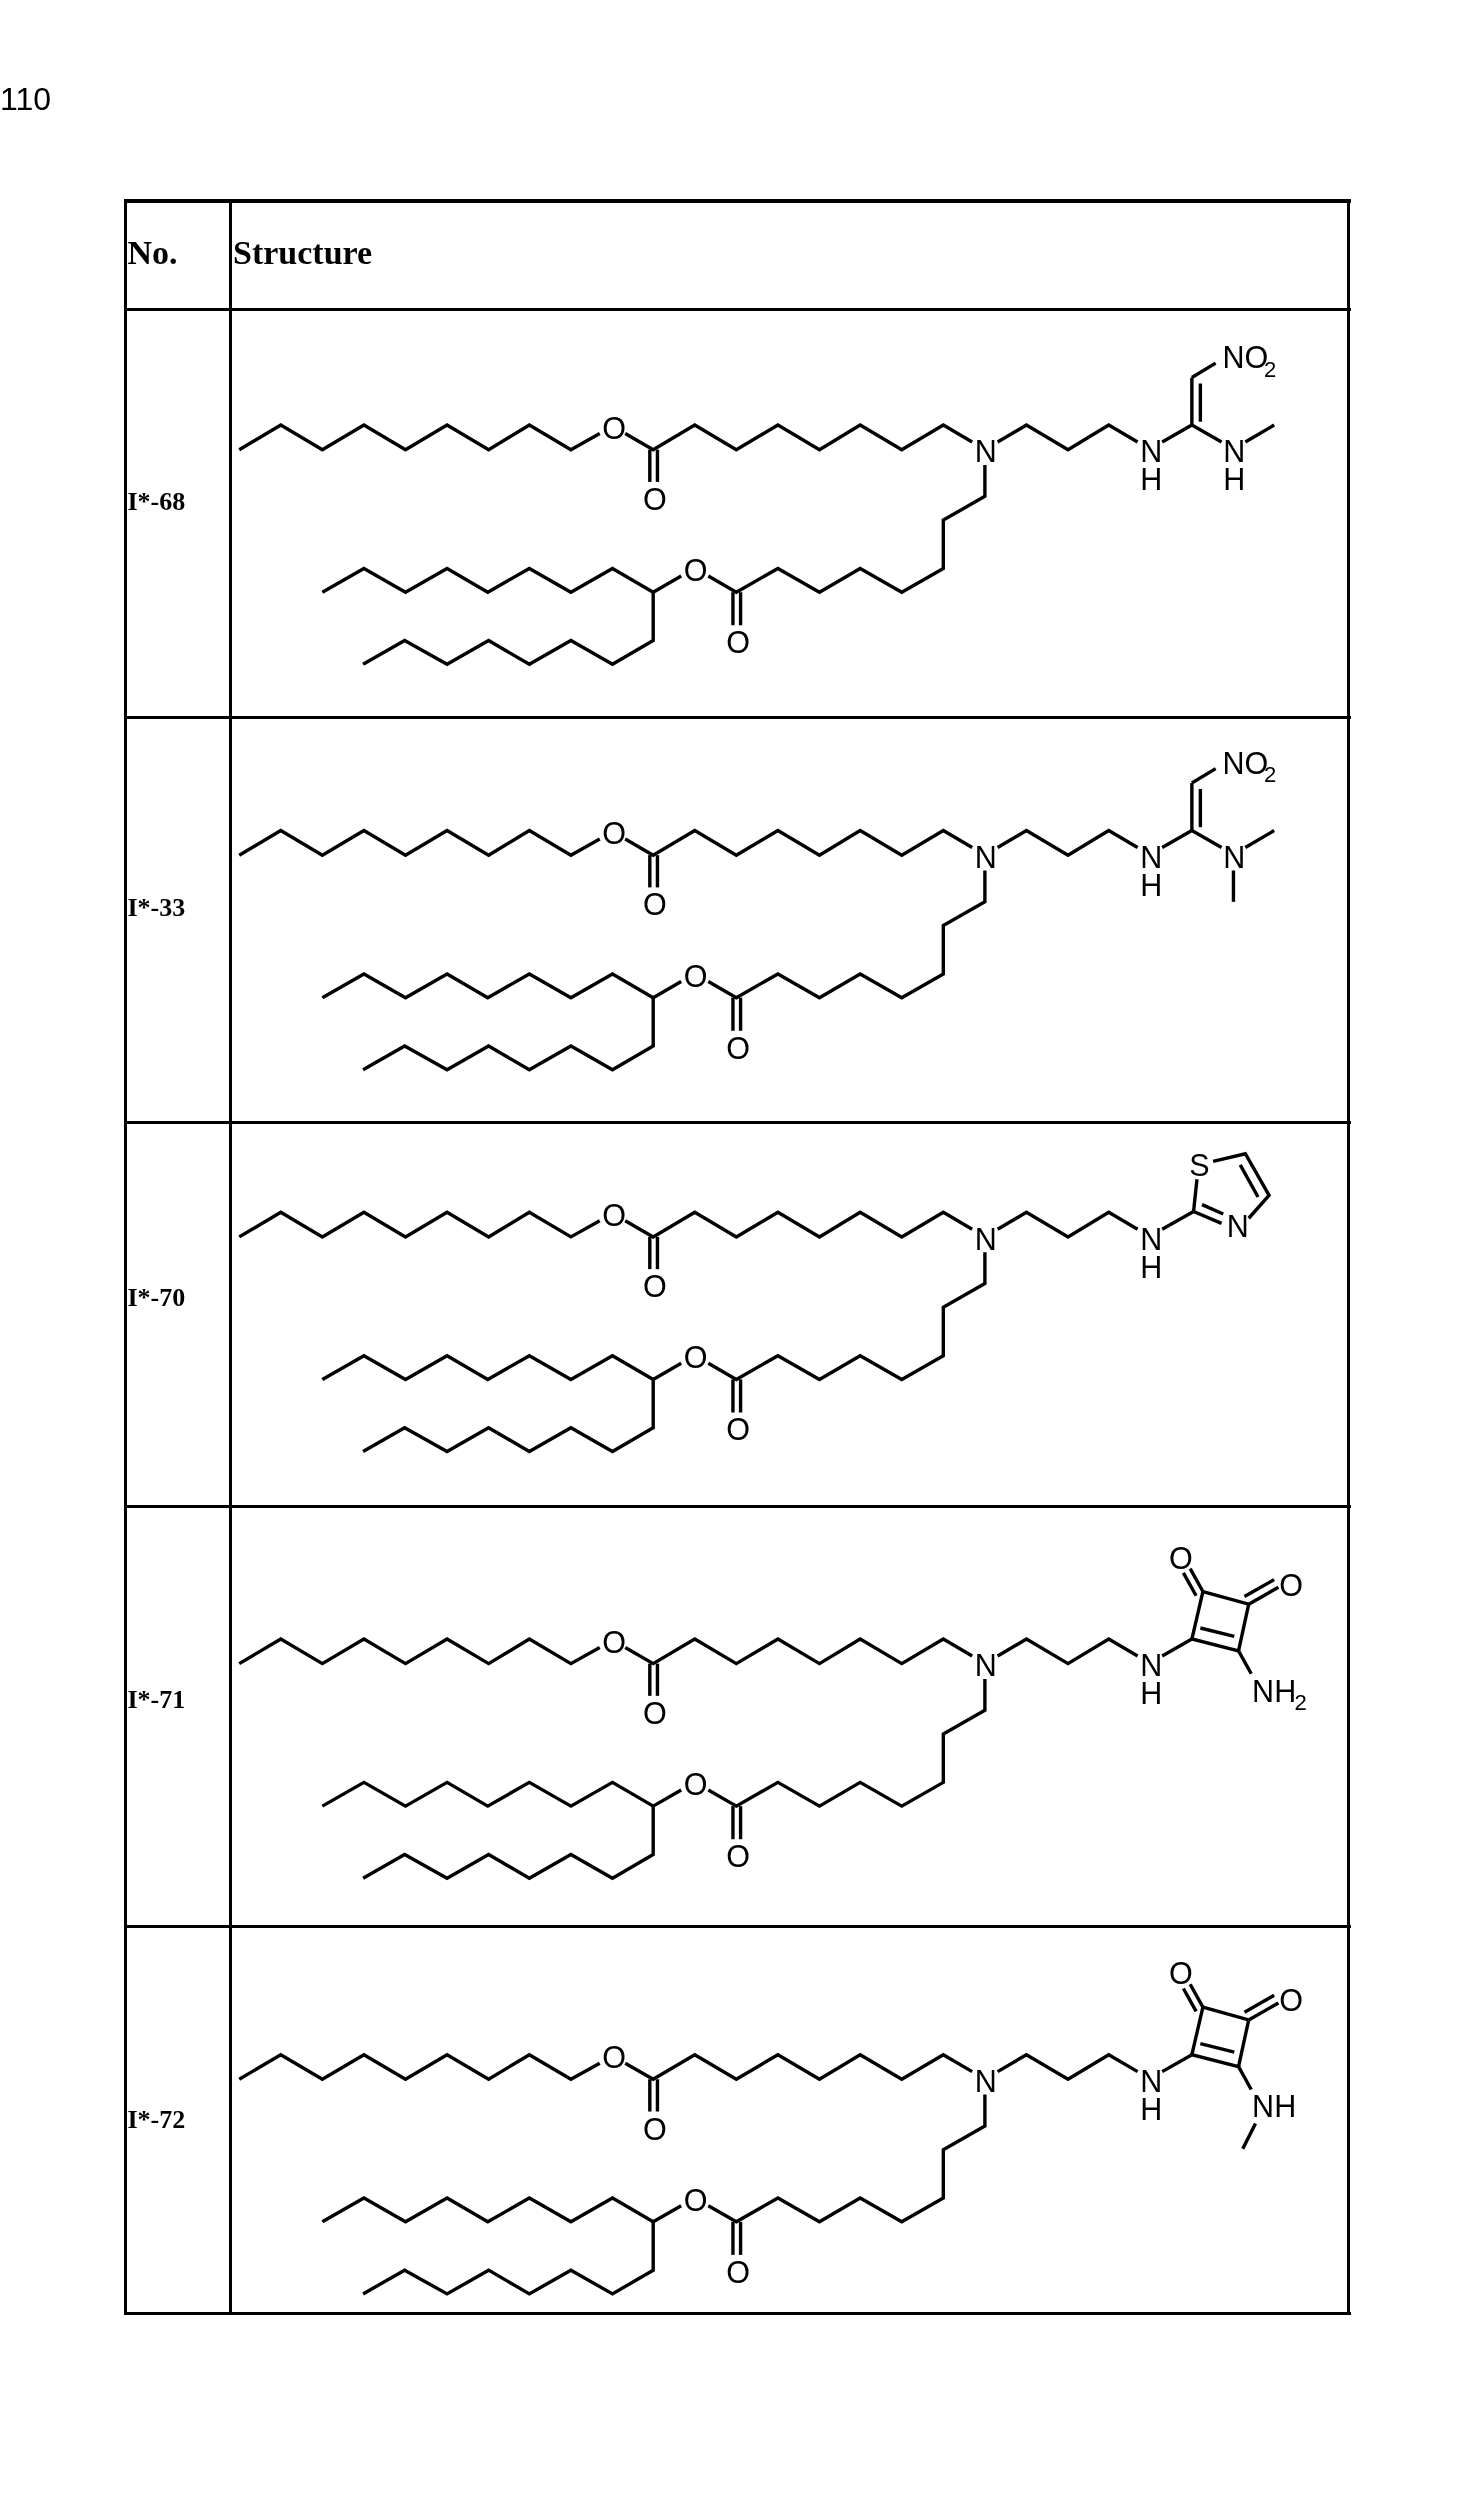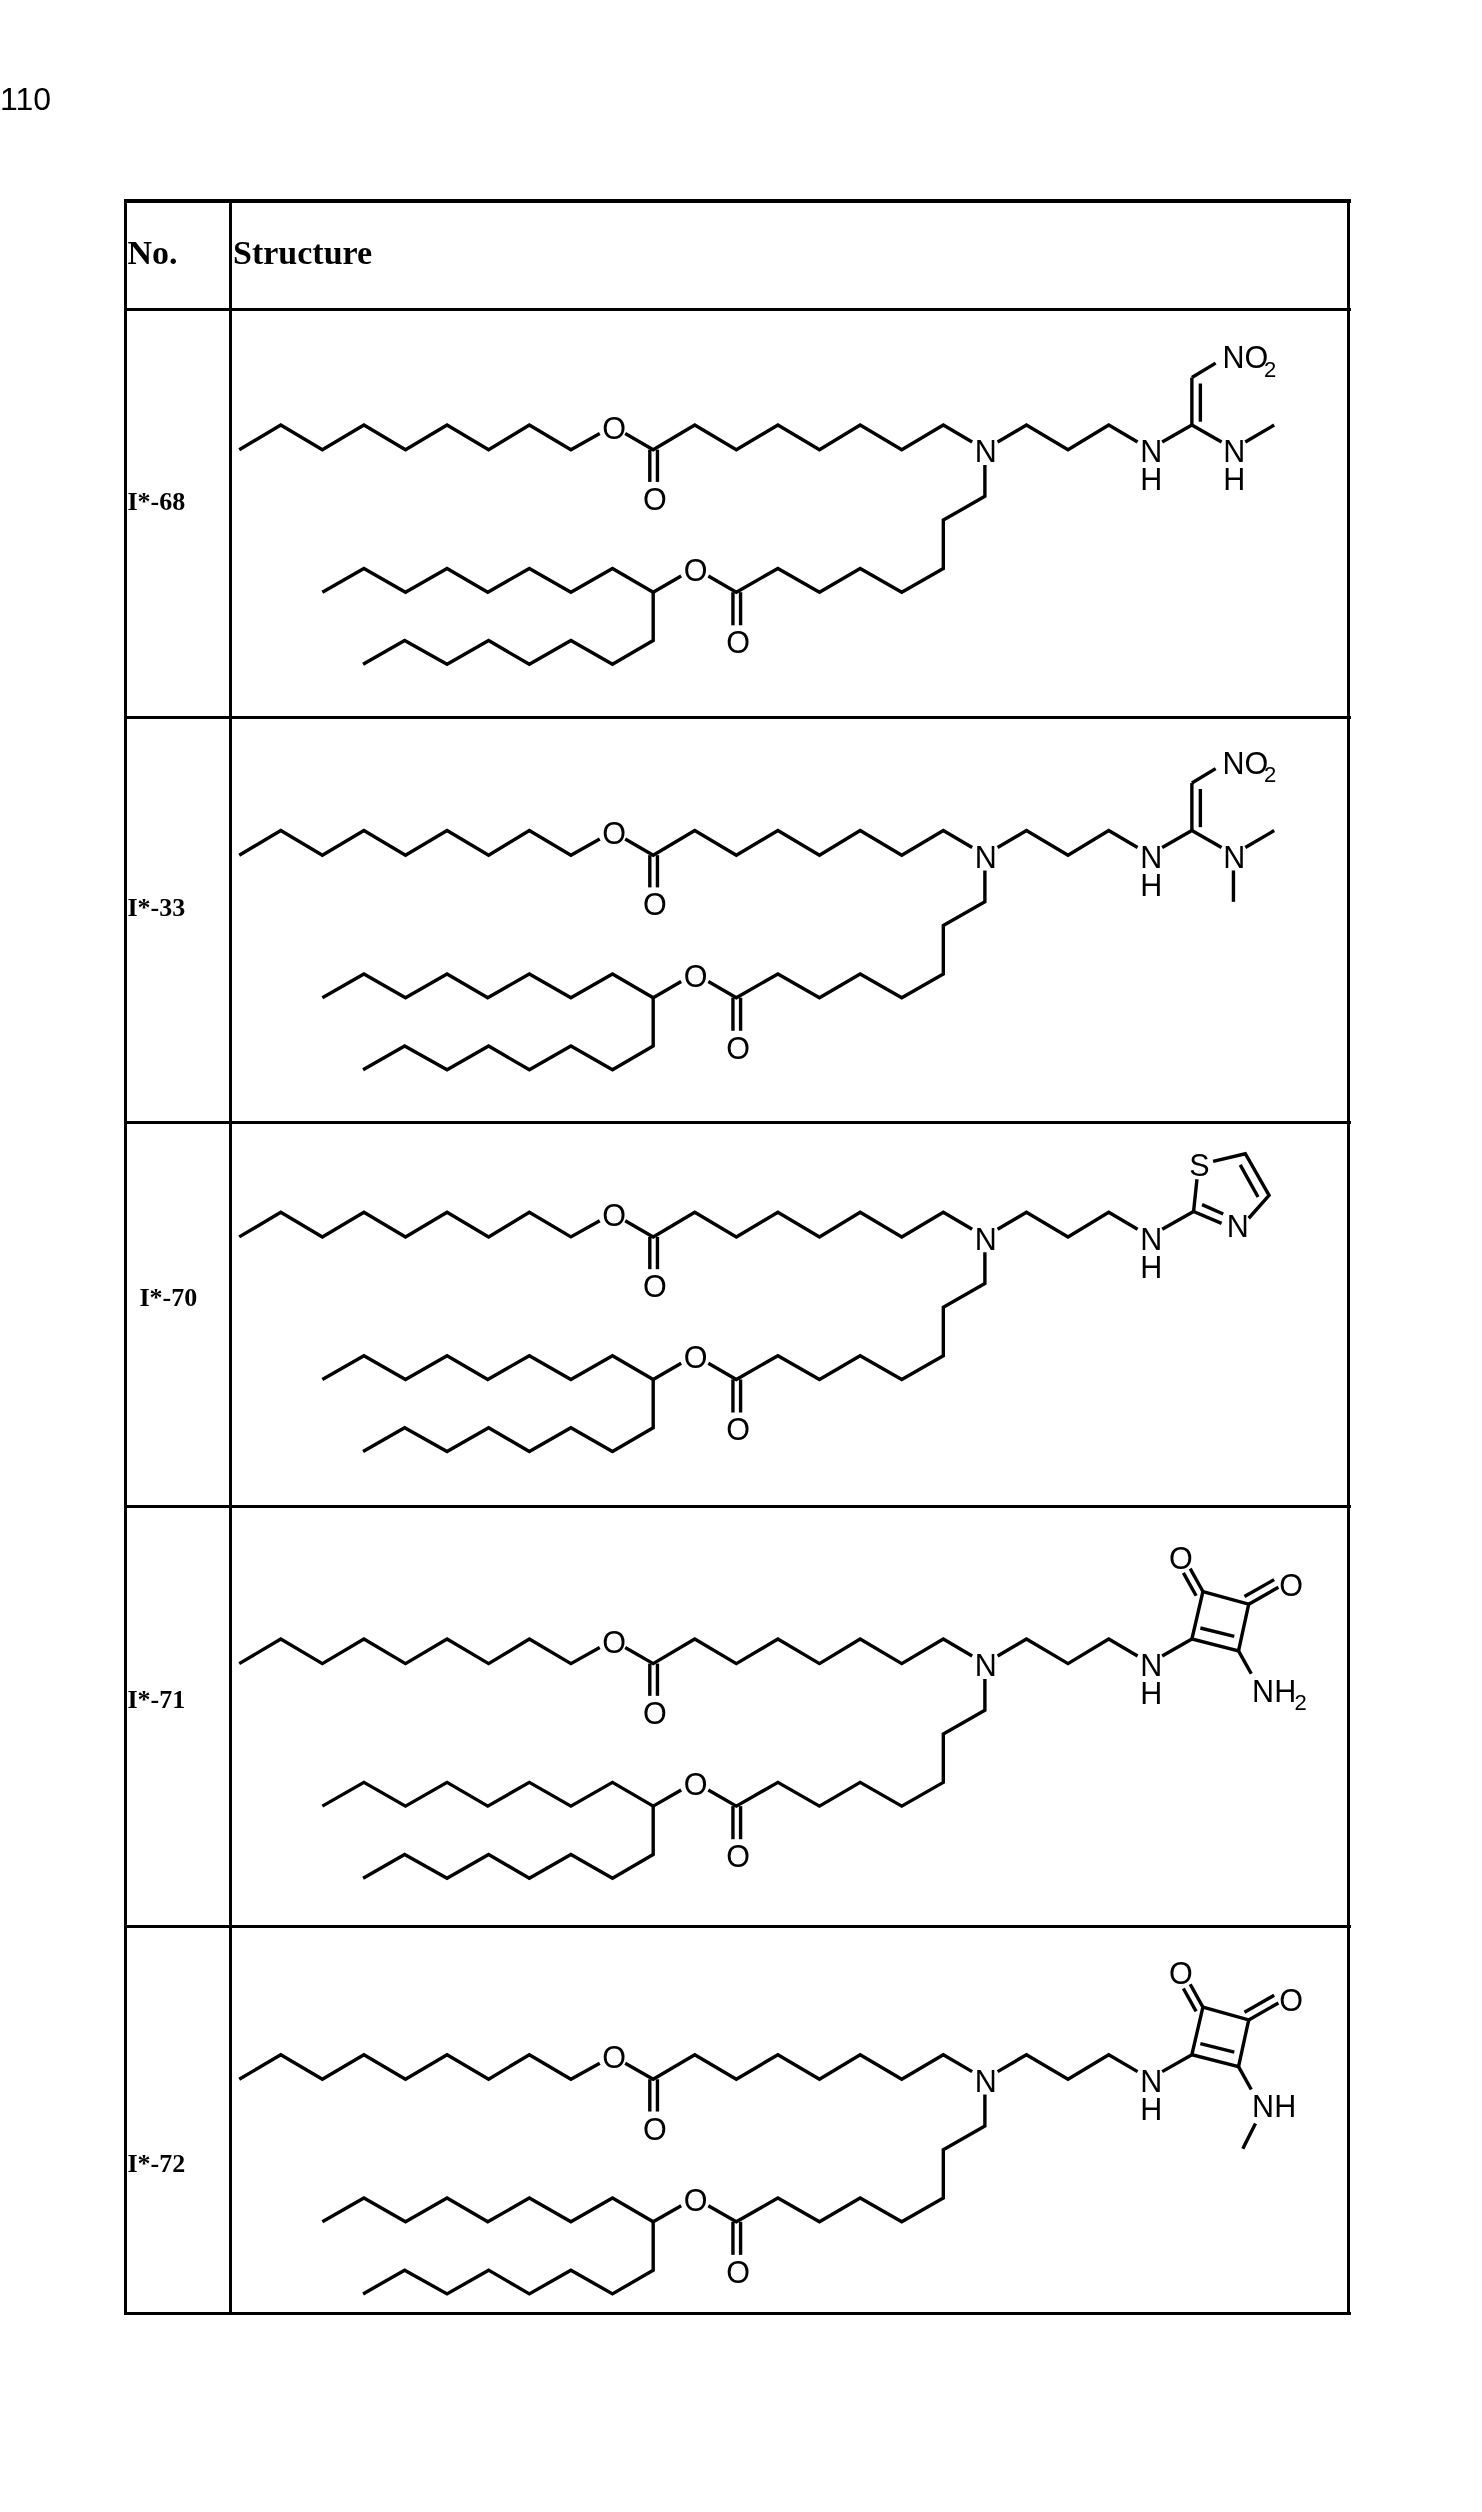--- a/index.html
+++ b/index.html
@@ -32,23 +32,23 @@
 
   <div class="vline" style="left:0;width:2.5px;height:2116px;"></div>
   <div class="vline" style="left:105px;width:2.5px;height:2116px;"></div>
   <div class="vline" style="left:1223px;width:3.4px;height:2116px;"></div>
 
   <div class="cell-text" style="left:3.4px;top:34px;">No.</div>
   <div class="cell-text" style="left:109px;top:34px;">Structure</div>
 
   <div class="row-label" style="top:283px;">I*-68</div>
   <div class="row-label" style="top:689px;">I*-33</div>
-  <div class="row-label" style="top:1079px;margin-left:12px;">I*-70</div>
+  <div class="row-label" style="top:1079px;">I*-70</div>
   <div class="row-label" style="top:1481px;">I*-71</div>
-  <div class="row-label" style="top:1945px;">I*-72</div>
+  <div class="row-label" style="top:1901px;">I*-72</div>
 </div>
 
 <svg class="structures" viewBox="0 0 1747 2961">
   <defs>
 
     <g id="scaffold">
 
       <polyline class="b" points="282,530 331,501 380,530 429,501 478,530 527,501 576,530 624,501 673,530 707,511"></polyline>
 
       <polyline class="b" points="737,511 770,530 819,501 868,530 917,501 966,530 1014,501 1063,530 1112,501 1146,521"></polyline>

